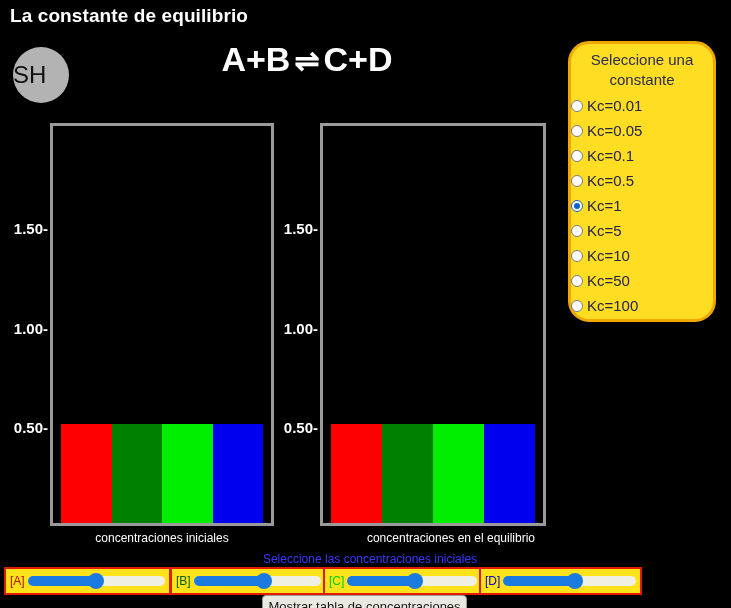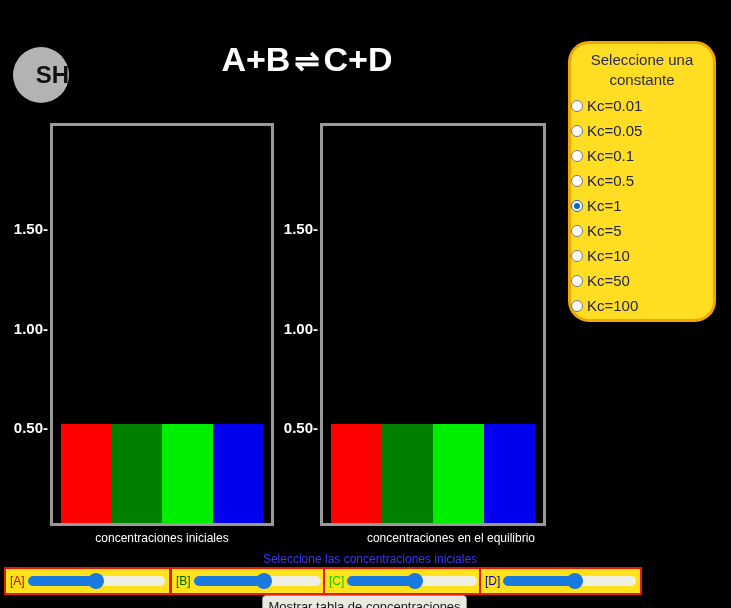--- a/index.html
+++ b/index.html
@@ -15,22 +15,22 @@
   
   .page-title{
     position:absolute;left:10px;top:5px;
     color:#ffffff;font-size:19px;font-weight:bold;
     letter-spacing:.1px;white-space:nowrap;
   }
   .logo{
     position:absolute;left:13px;top:47px;
     width:56px;height:56px;border-radius:50%;
     background:#b3b3b3;
-    display:flex;align-items:center;justify-content:flex-end;
-    color:#111;font-size:24px;font-weight:bold;
+    display:flex;align-items:center;justify-content:flex-start;
+    color:#111;font-size:24px;font-weight:normal;
     font-family:"Liberation Sans", sans-serif;
   }
   .equation{
     position:absolute;left:192px;top:40px;width:230px;
     text-align:center;
     color:#ffffff;font-size:34px;font-weight:bold;
     white-space:nowrap;
   }
   .equation .arrow{font-size:30px;padding:0 4px;}
 
@@ -144,20 +144,21 @@
     color:#1a1a1a;font-size:13px;
     display:flex;align-items:center;justify-content:center;
     white-space:nowrap;
   }
 </style>
 </head>
 <body>
 
 <div class="app">
 
+  <div class="page-title">La constante de equilibrio</div>
 
   <div class="logo">
     <span>SH</span>
   </div>
 
   <div class="equation">
     <span>A+B</span><span class="arrow">⇌</span><span>C+D</span>
   </div>
 
   <div class="kc-panel">

